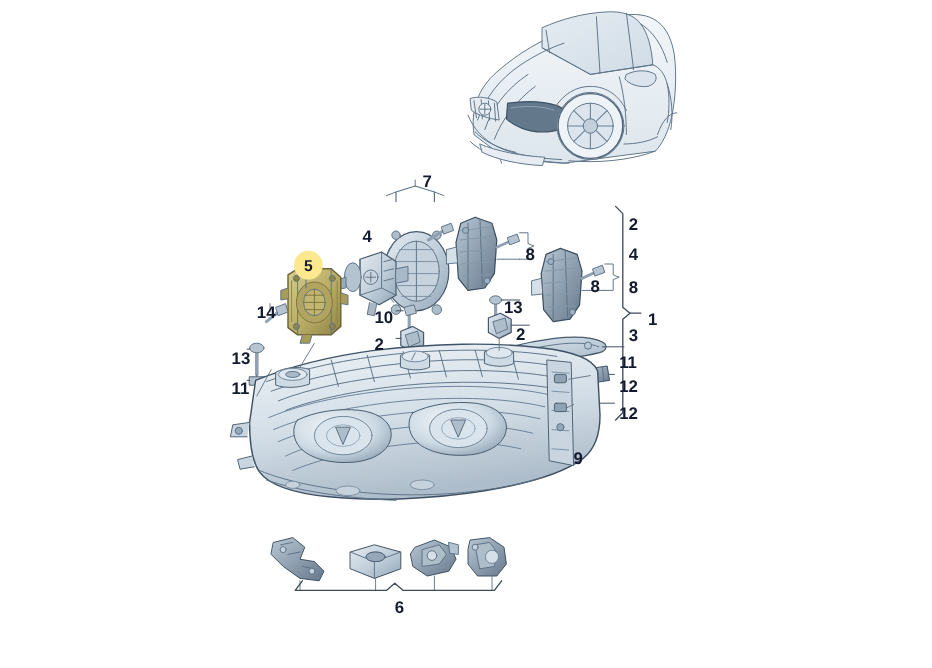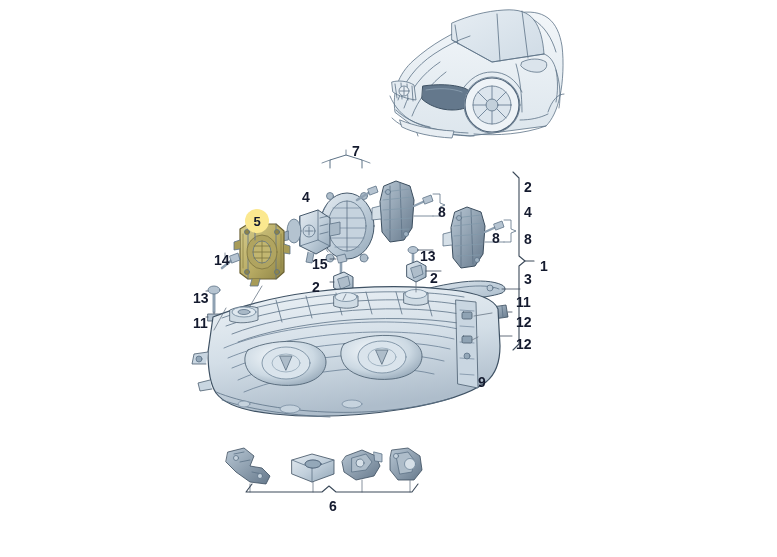--- a/index.html
+++ b/index.html
@@ -406,21 +406,21 @@
 <div class="lbl" style="left:302px;top:190px;">4</div>
 <div class="lbl" style="left:438px;top:205px;">8</div>
 <div class="lbl" style="left:524px;top:180px;">2</div>
 <div class="lbl" style="left:524px;top:205px;">4</div>
 <div class="lbl" style="left:524px;top:232px;">8</div>
 <div class="lbl" style="left:492px;top:231px;">8</div>
 <div class="lbl" style="left:540px;top:259px;">1</div>
 <div class="lbl" style="left:524px;top:272px;">3</div>
 <div class="lbl" style="left:420px;top:249px;">13</div>
 <div class="lbl" style="left:430px;top:271px;">2</div>
-<div class="lbl" style="left:312px;top:257px;">15</div>
+<div class="lbl" style="left:312px;top:257px;">10</div>
 <div class="lbl" style="left:312px;top:280px;">2</div>
 <div class="lbl" style="left:214px;top:253px;">14</div>
 <div class="lbl" style="left:193px;top:291px;">13</div>
 <div class="lbl" style="left:193px;top:316px;">11</div>
 <div class="lbl" style="left:516px;top:295px;">11</div>
 <div class="lbl" style="left:516px;top:315px;">12</div>
 <div class="lbl" style="left:516px;top:337px;">12</div>
 <div class="lbl" style="left:478px;top:375px;">9</div>
 <div class="lbl" style="left:329px;top:499px;">6</div>
 

